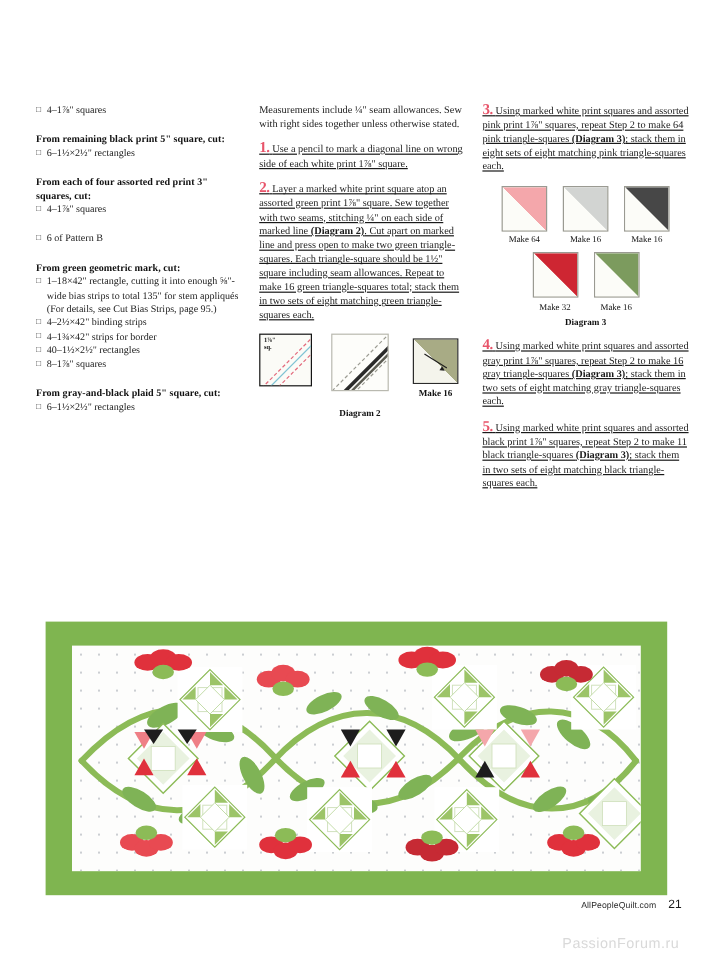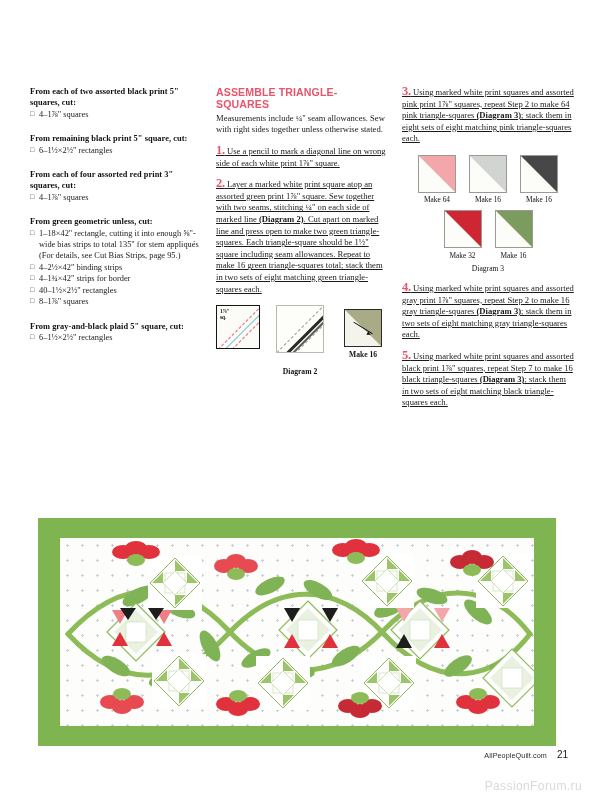--- a/index.html
+++ b/index.html
@@ -173,21 +173,21 @@
     border: 1px solid #9a9a92;
     position: relative; overflow: hidden;
     background: #fcfcf8;
   }
   .d3-tri { position: absolute; inset: 0; }
   .d3-label {
     font-size: 7.4px; font-weight: normal; color: #111;
     margin-top: 2.5px; line-height: 9px; white-space: nowrap;
   }
   .d3-caption {
-    font-size: 7.6px; font-weight: normal; color:#111;
+    font-size: 7.6px; font-weight: bold; color:#111;
     text-align: center; margin-top: 4px;
   }
 
   
   .photo {
     position: absolute;
     left: 38px; top: 518px;
     width: 518px; height: 228px;
     overflow: hidden;
     background: #7fb550;
@@ -214,81 +214,82 @@
   .footer .site {
     font-family: "Liberation Sans", sans-serif;
     font-size: 7.2px; color: #2b2b2b; letter-spacing: .1px;
   }
   .footer .pageno {
     font-family: "Liberation Sans", sans-serif;
     font-size: 10px; color: #1a1a1a; margin-left: 6px;
   }
   .watermark {
     position: absolute; left: 0; top: 779px; width: 600px;
-    text-align: right; padding-right: 18px;
+    text-align: right; padding-right: 34px;
     font-family: "Liberation Sans", sans-serif;
     font-size: 12px; color: #d9d9d9; letter-spacing: .4px;
   }
 </style>
 </head>
 <body>
 
 <div class="page">
 
   <div class="cols">
 
     <div class="col col-1">
 
       <div class="cut-group">
-        <div class="cut-head">From each of two assorted black print 5" squares, cut:</div>
         <ul class="cut-items">
           <li>4–1⅞" squares</li>
         </ul>
       </div>
 
       <div class="cut-group">
         <div class="cut-head">From remaining black print 5" square, cut:</div>
         <ul class="cut-items">
           <li>6–1½×2½" rectangles</li>
         </ul>
       </div>
 
       <div class="cut-group">
         <div class="cut-head">From each of four assorted red print 3" squares, cut:</div>
         <ul class="cut-items">
           <li>4–1⅞" squares</li>
         </ul>
       </div>
 
       <div class="cut-group">
+        <ul class="cut-items">
+          <li>6 of Pattern B</li>
+        </ul>
       </div>
 
       <div class="cut-group">
-        <div class="cut-head">From green geometric unless, cut:</div>
+        <div class="cut-head">From green geometric mark, cut:</div>
         <ul class="cut-items">
           <li>1–18×42" rectangle, cutting it into enough ⅝"-wide bias strips to total 135" for stem appliqués (For details, see Cut Bias Strips, page 95.)</li>
           <li>4–2½×42" binding strips</li>
           <li>4–1¾×42" strips for border</li>
           <li>40–1½×2½" rectangles</li>
           <li>8–1⅞" squares</li>
         </ul>
       </div>
 
       <div class="cut-group">
         <div class="cut-head">From gray-and-black plaid 5" square, cut:</div>
         <ul class="cut-items">
           <li>6–1½×2½" rectangles</li>
         </ul>
       </div>
 
     </div>
 
     <div class="col col-2">
 
-      <div class="sect-title">ASSEMBLE TRIANGLE-SQUARES</div>
 
       <p class="body">Measurements include ¼" seam allowances. Sew with right sides together unless otherwise stated.</p>
 
       <p class="step">
         <span class="stepnum">1.</span>
         <span>Use a pencil to mark a diagonal line on wrong side of each white print 1⅞" square.</span>
       </p>
 
       <p class="step">
         <span class="stepnum">2.</span>
@@ -379,21 +380,21 @@
         <div class="d3-caption">Diagram 3</div>
       </div>
 
       <p class="step">
         <span class="stepnum">4.</span>
         <span>Using marked white print squares and assorted gray print 1⅞" squares, repeat Step 2 to make 16 gray triangle-squares </span><span class="bold">(Diagram 3)</span><span>; stack them in two sets of eight matching gray triangle-squares each.</span>
       </p>
 
       <p class="step">
         <span class="stepnum">5.</span>
-        <span>Using marked white print squares and assorted black print 1⅞" squares, repeat Step 7 to make 16 black triangle-squares </span><span class="bold">(Diagram 3)</span><span>; stack them in two sets of eight matching black triangle-squares each.</span>
+        <span>Using marked white print squares and assorted black print 1⅞" squares, repeat Step 2 to make 11 black triangle-squares </span><span class="bold">(Diagram 3)</span><span>; stack them in two sets of eight matching black triangle-squares each.</span>
       </p>
 
     </div>
   </div>
 
   <div class="photo">
     <div class="quilt-border"></div>
     <div class="quilt-field">
       <div class="dotgrid"></div>
       <svg width="474" height="188" viewBox="0 0 474 188" style="position:absolute;left:0;top:0;">

